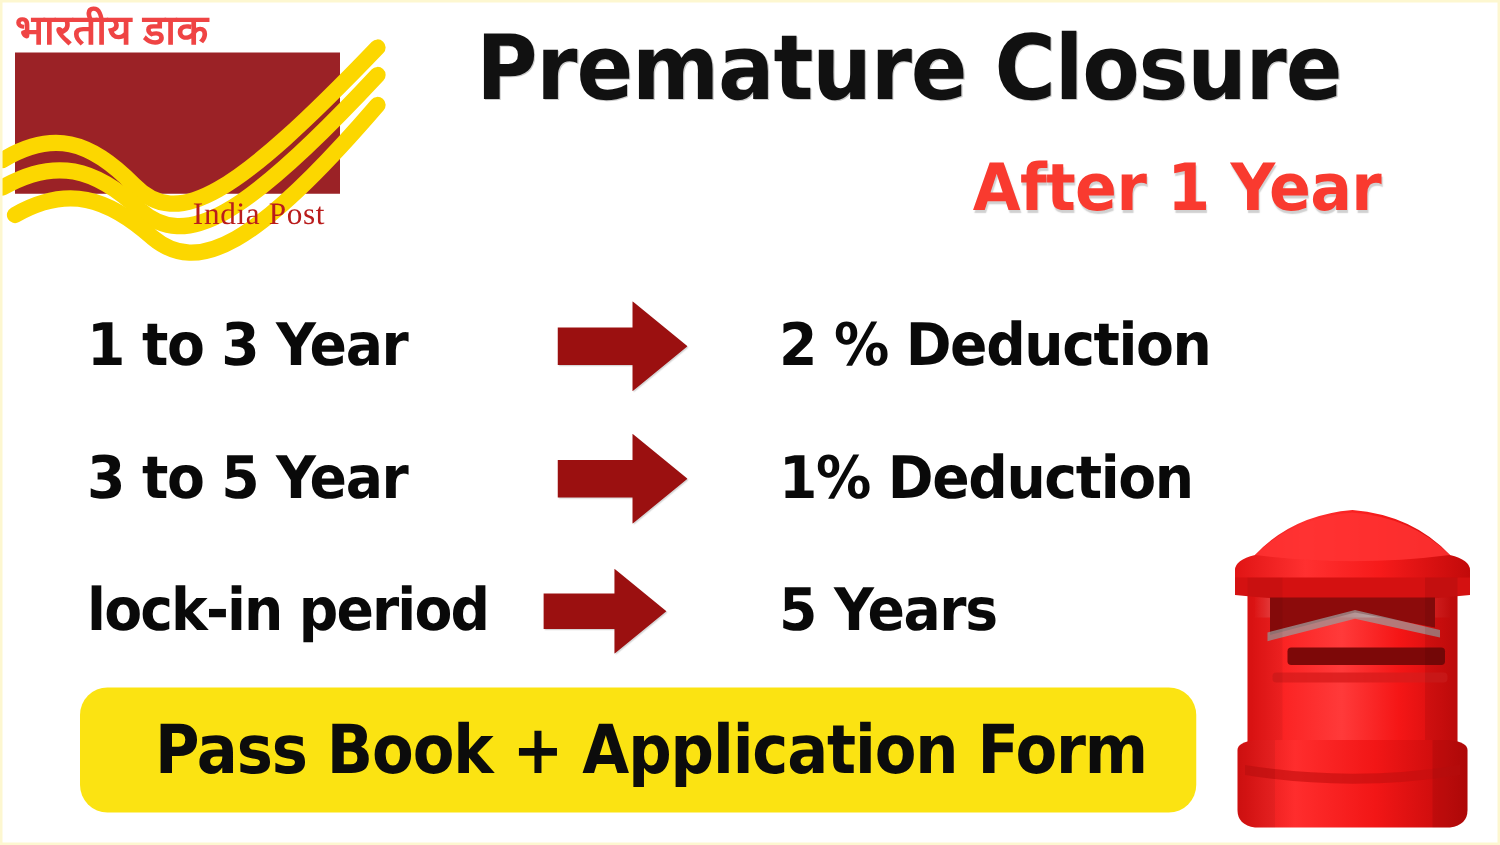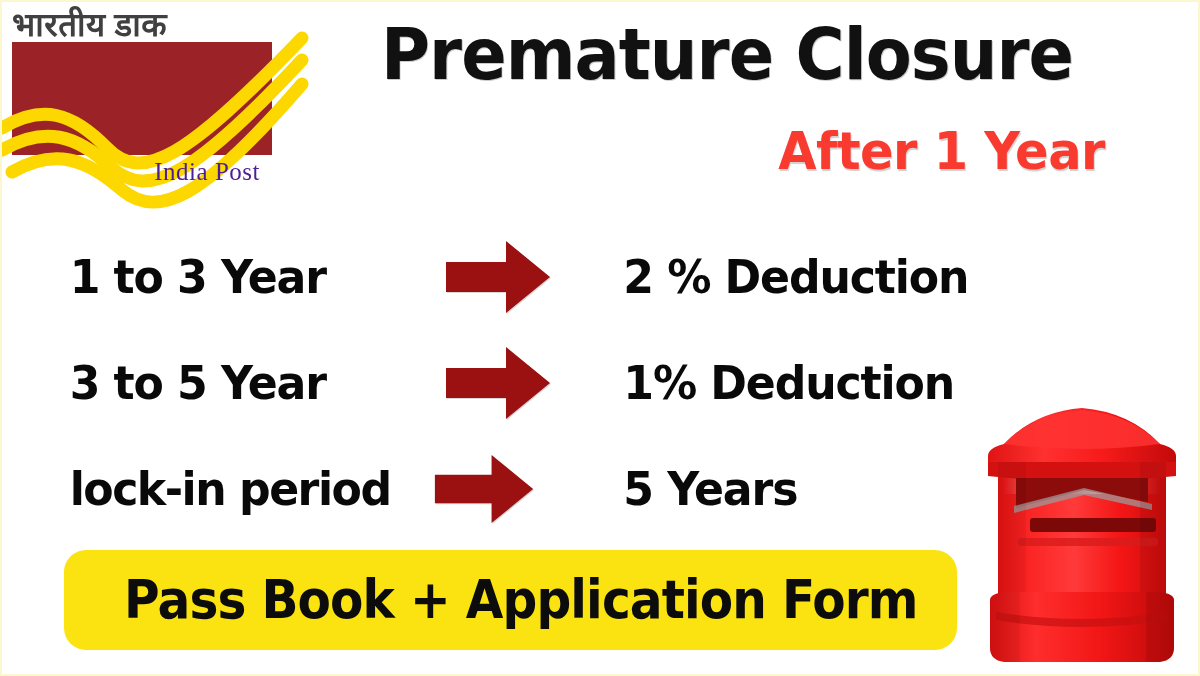--- a/index.html
+++ b/index.html
@@ -27,21 +27,21 @@
     top: 2px;
     width: 285px;
     height: 188px;
   }
   #logo-hindi {
     position: absolute;
     left: 4px;
     top: 2px;
     width: 260px;
     height: 38px;
-    color: #404040;
+    color: #ef4444;
     font-family: "Liberation Serif", "DejaVu Serif", serif;
     font-weight: 700;
     font-size: 33px;
     line-height: 38px;
     letter-spacing: 0.5px;
     white-space: nowrap;
   }
   #logo-flag {
     position: absolute;
     left: 4px;
@@ -52,21 +52,21 @@
     overflow: visible;
   }
   #logo-flag svg { position: absolute; left: -10px; top: -34px; overflow: visible; }
   #logo-wordmark {
     position: absolute;
     left: 4px;
     top: 153px;
     width: 260px;
     text-align: right;
     padding-right: 12px;
-    color: #4c1d95;
+    color: #b91c1c;
     font-family: "Liberation Serif", "DejaVu Serif", serif;
     font-weight: 400;
     font-size: 25px;
     line-height: 30px;
     letter-spacing: 0.5px;
   }
 
   
   #main-title {
     position: absolute;

